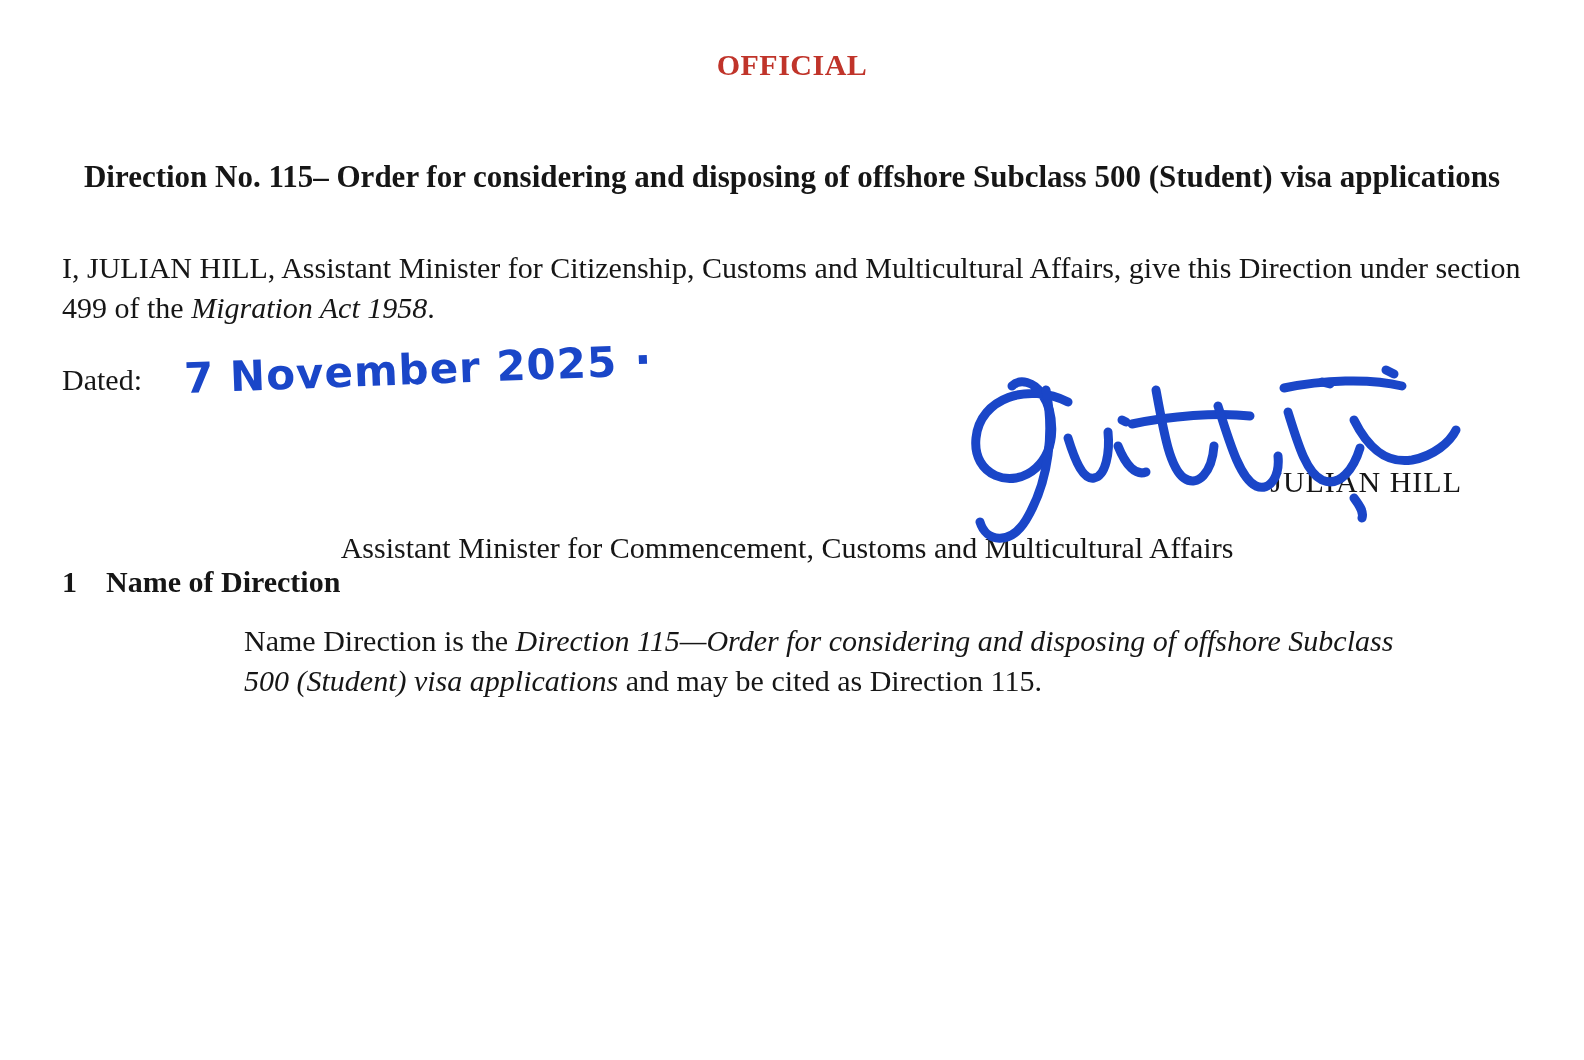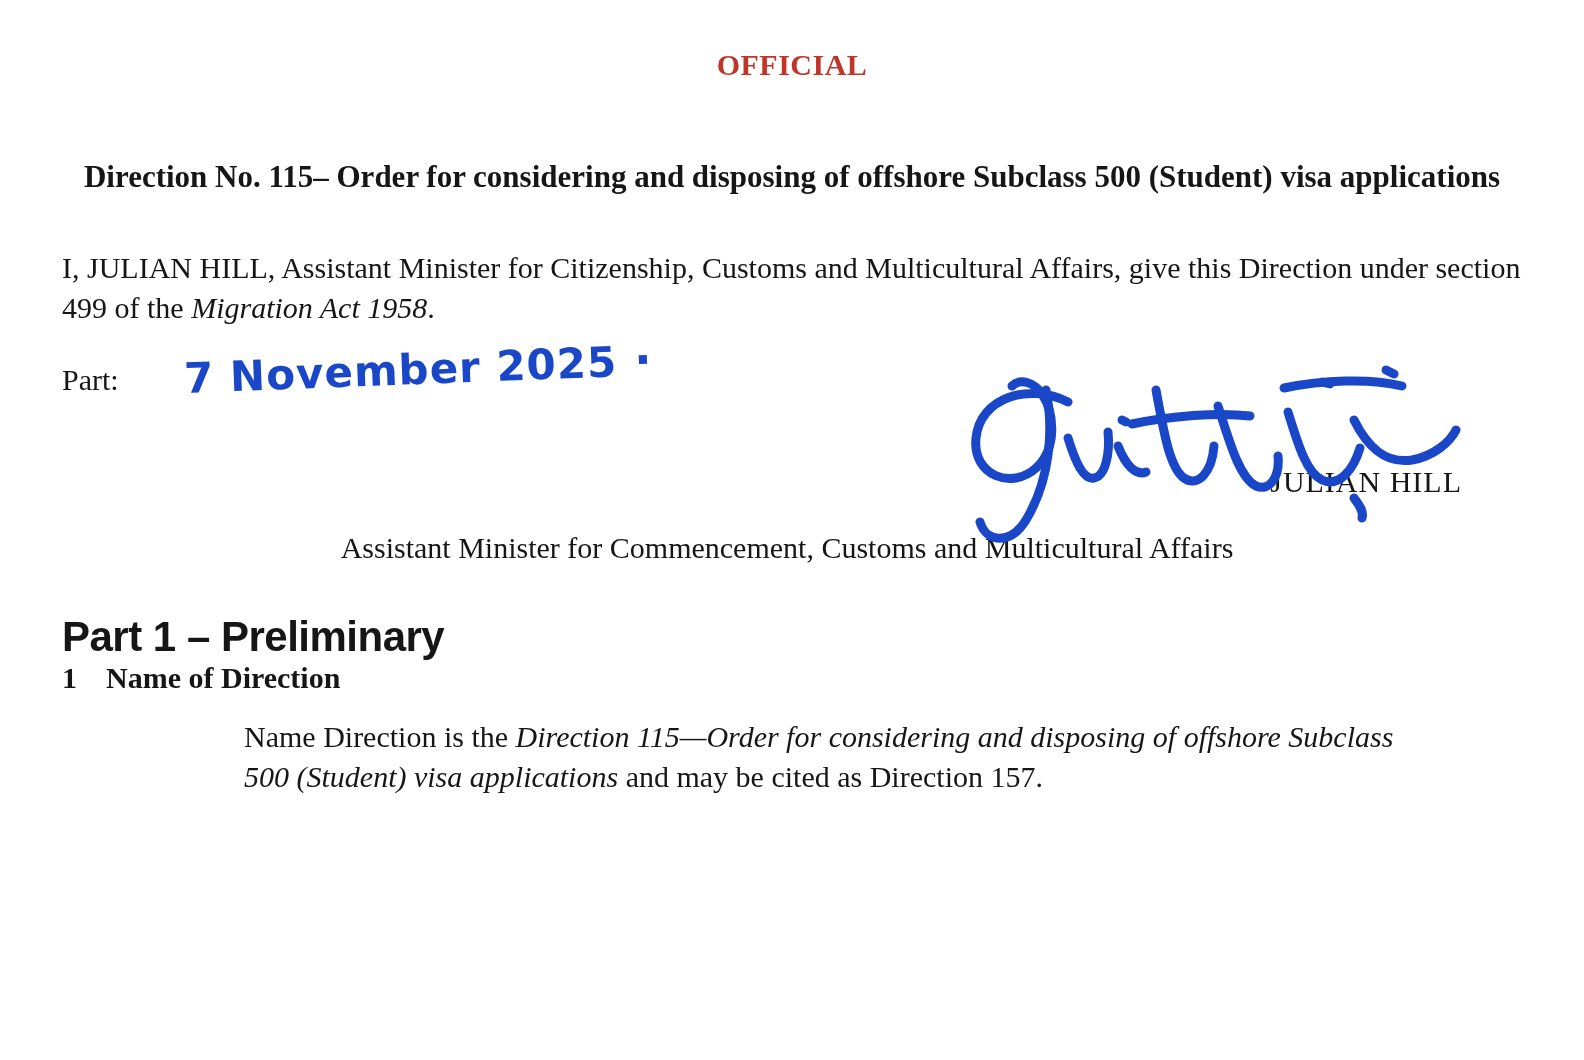--- a/index.html
+++ b/index.html
@@ -125,21 +125,21 @@
 
   <div class="classification">OFFICIAL</div>
 
   <div class="doc-title">Direction No. 115– Order for considering and disposing of offshore Subclass 500 (Student) visa applications</div>
 
   <div class="intro">
     <span>I, JULIAN HILL, Assistant Minister for Citizenship, Customs and Multicultural Affairs, give this Direction under section 499 of the </span><span class="ital">Migration Act 1958</span><span>.</span>
   </div>
 
   <div class="dated-row">
-    <span class="dated-label">Part:</span>
+    <span class="dated-label">Dated:</span>
     <span class="date-hand"><span>7 November 2025</span><span class="dot"> ·</span></span>
   </div>
 
   <div class="signer-name">JULIAN HILL</div>
   <div class="signer-role">Assistant Minister for Commencement, Customs and Multicultural Affairs</div>
 
   <svg class="signature" viewBox="0 0 520 190" xmlns="http://www.w3.org/2000/svg">
     <g fill="none" stroke="#1a46c8" stroke-width="9" stroke-linecap="round" stroke-linejoin="round">
       <path d="M118 42 C 78 22, 30 38, 26 78 C 22 116, 62 130, 86 108 C 108 88, 104 52, 92 34 C 84 22, 70 18, 62 26"></path>
       <path d="M96 30 C 104 70, 100 120, 76 160 C 60 186, 36 182, 30 162"></path>
@@ -151,25 +151,24 @@
       <path d="M268 46 C 280 84, 290 118, 306 126 C 320 132, 330 116, 328 96"></path>
       <path d="M338 52 C 348 84, 356 112, 372 120 C 390 128, 404 108, 410 88"></path>
       <path d="M334 28 C 372 20, 420 18, 452 26"></path>
       <path d="M404 60 C 418 88, 436 104, 462 100 C 484 96, 500 82, 506 70"></path>
       <path d="M372 22 L 380 24"></path>
       <path d="M436 10 L 444 14"></path>
       <path d="M404 138 C 410 146, 414 152, 412 158"></path>
     </g>
   </svg>
 
-  <div class="part-heading">Part 1 – Preliminary</div>
 
   <div class="section">
     <div class="section-heading">
       <span class="num">1</span><span>Name of Direction</span>
     </div>
     <div class="section-body">
-      <span>Name Direction is the </span><span class="ital">Direction 115—Order for considering and disposing of offshore Subclass 500 (Student) visa applications</span><span> and may be cited as Direction 157.</span>
+      <span>Name Direction is the </span><span class="ital">Direction 115—Order for considering and disposing of offshore Subclass 500 (Student) visa applications</span><span> and may be cited as Direction 115.</span>
     </div>
   </div>
 
 
 </div>
 
 </body></html>

